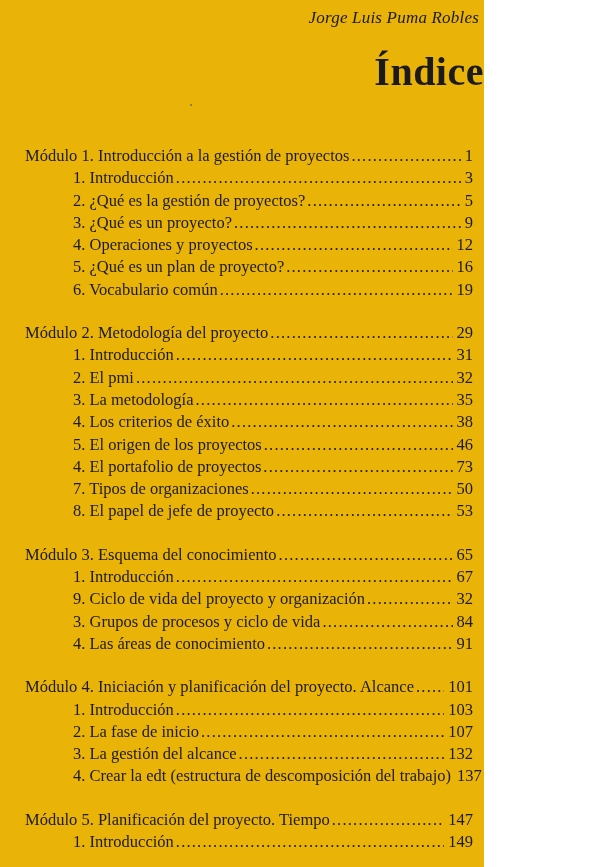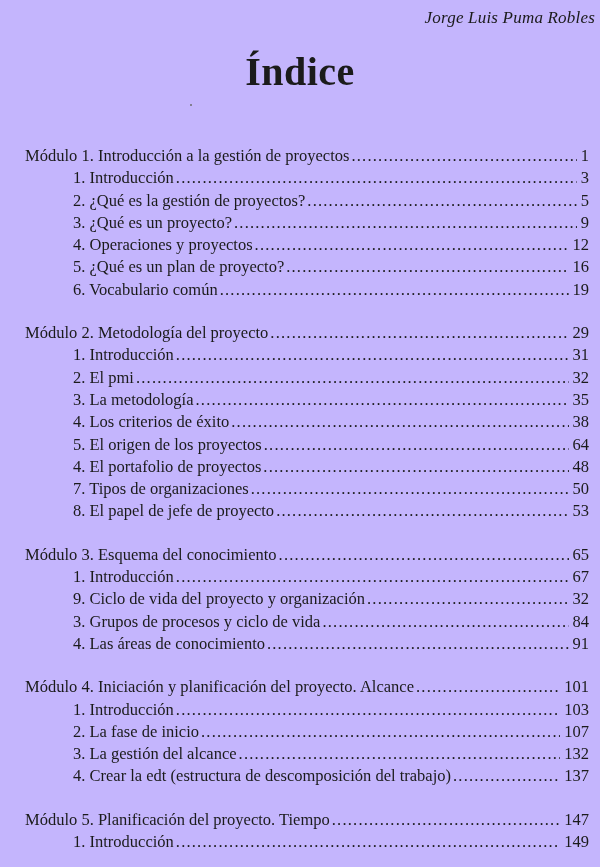--- a/index.html
+++ b/index.html
@@ -2,44 +2,44 @@
 <html><head>
 <meta charset="utf-8">
 <style>
   html, body {
     margin: 0;
     padding: 0;
     background: #ffffff;
   }
   .page {
     position: relative;
-    width: 600px;
+    width: 484px;
     height: 867px;
-    background: #c4b5fd;
+    background: #eab308;
     color: #1b1b1b;
     font-family: "Liberation Serif", "DejaVu Serif", serif;
     overflow: hidden;
     box-sizing: border-box;
   }
   .author {
     position: absolute;
     top: 8px;
     right: 5px;
     font-size: 17px;
     font-style: italic;
     letter-spacing: 0.2px;
     white-space: nowrap;
   }
   .title {
     position: absolute;
     top: 52px;
     left: 0;
     right: 0;
     margin: 0;
-    text-align: center;
+    text-align: right;
     font-size: 40px;
     font-weight: bold;
     letter-spacing: 0.5px;
     line-height: 1;
   }
   .scan-speck {
     position: absolute;
     left: 190px;
     top: 104px;
     width: 2px;
@@ -155,26 +155,26 @@
           <span class="p">35</span>
         </div>
         <div class="row item-row">
           <span class="t">4. Los criterios de éxito</span>
           <span class="leader"></span>
           <span class="p">38</span>
         </div>
         <div class="row item-row">
           <span class="t">5. El origen de los proyectos</span>
           <span class="leader"></span>
-          <span class="p">64</span>
+          <span class="p">46</span>
         </div>
         <div class="row item-row">
           <span class="t">4. El portafolio de proyectos</span>
           <span class="leader"></span>
-          <span class="p">48</span>
+          <span class="p">73</span>
         </div>
         <div class="row item-row">
           <span class="t">7. Tipos de organizaciones</span>
           <span class="leader"></span>
           <span class="p">50</span>
         </div>
         <div class="row item-row">
           <span class="t">8. El papel de jefe de proyecto</span>
           <span class="leader"></span>
           <span class="p">53</span>

